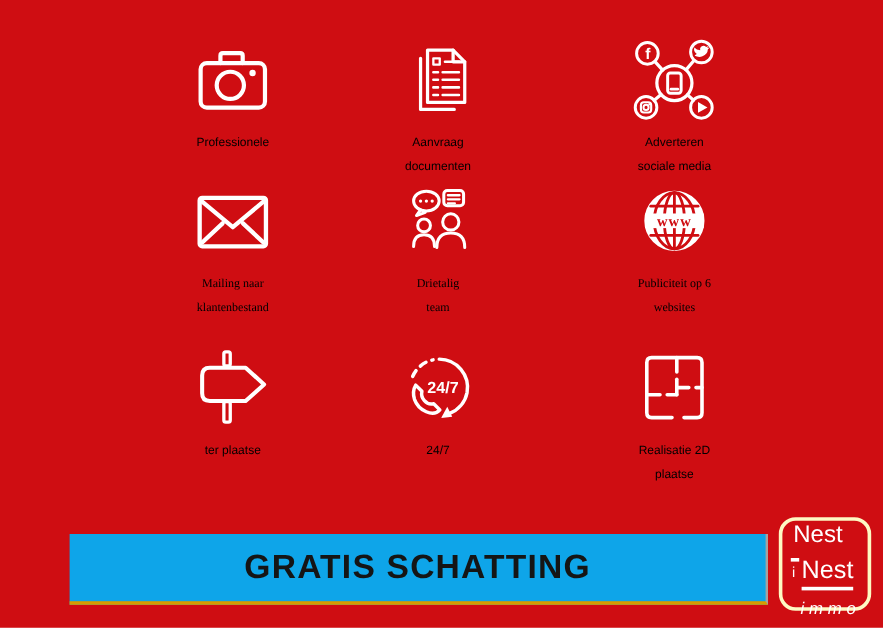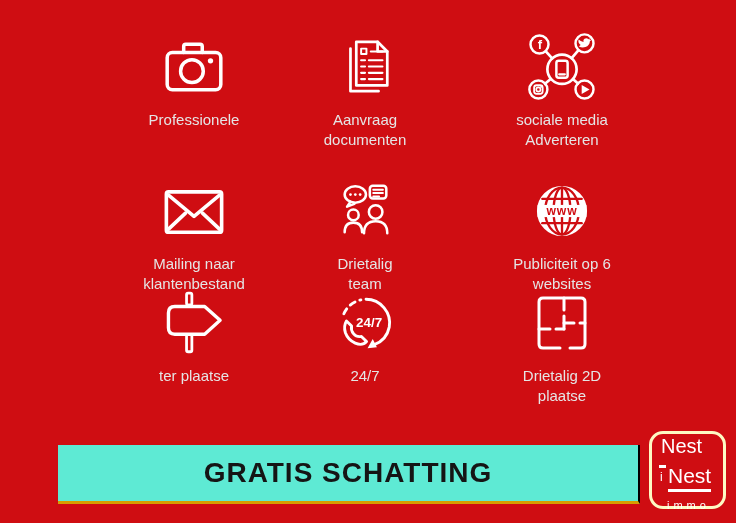--- a/index.html
+++ b/index.html
@@ -3,42 +3,42 @@
 <meta charset="utf-8">
 <style>
   html,body{margin:0;padding:0;}
   .canvas{
     position:relative;width:736px;height:523px;overflow:hidden;
     background:#cf0d12;font-family:"Liberation Sans",sans-serif;
   }
   .cell{position:absolute;width:200px;height:132px;text-align:center;}
   .iconbox{height:74px;display:flex;align-items:center;justify-content:center;}
   .iconbox svg{display:block;}
-  .label{margin-top:6px;color:#e5e5e5;font-size:15px;line-height:20px;}
+  .label{margin-top:6px;color:#000000;font-size:10px;line-height:20px;}
   .label span{display:block;}
 
   .c1{left:94px;}  .c2{left:265px;} .c3{left:462px;}
-  .r1{top:30px;}   .r2{top:174px;}  .r3{top:286px;}
+  .r1{top:30px;}   .r2{top:147px;font-family:Liberation Serif, serif;}  .r3{top:286px;}
 
   .banner{
     position:absolute;left:58px;top:445px;width:580px;height:56px;
-    background:#5eead4;border-bottom:3px solid #d89c00;border-right:2px solid #000000;
+    background:#0ea5e9;border-bottom:3px solid #d89c00;border-right:2px solid #a3a3a3;
     display:flex;align-items:center;justify-content:center;
     color:#151515;font-size:28px;font-weight:bold;letter-spacing:1px;
   }
 
   .logo{
     position:absolute;left:649px;top:431px;width:71px;height:72px;
     border:3px solid #fef9c3;border-radius:14px;color:#ffffff;
   }
   .lg-top{position:absolute;left:9px;top:1px;font-size:20px;}
   .lg-dash{position:absolute;left:7px;top:31px;width:7px;height:3px;background:#ffffff;}
   .lg-i{position:absolute;left:8px;top:36px;font-size:12px;}
   .lg-nest{position:absolute;left:16px;top:30px;font-size:21px;border-bottom:3px solid #ffffff;padding-bottom:1px;}
-  .lg-immo{position:absolute;left:15px;top:65px;font-size:11px;letter-spacing:4px;}
+  .lg-immo{position:absolute;left:15px;top:65px;font-size:14px;letter-spacing:4px;font-style:italic;}
 
   svg{stroke:#ffffff;fill:none;stroke-linecap:round;stroke-linejoin:round;}
   svg text{stroke:none;}
 </style>
 </head>
 <body>
 
 <div class="canvas">
 
   <div class="cell c1 r1">
@@ -91,22 +91,22 @@
         <path d="M41.7 42.7 L46.2 46.7"></path>
         <text x="12.4" y="16.2" font-size="11.5" font-weight="bold" fill="#ffffff" text-anchor="middle">f</text>
         <path d="M47 13.8 q3 1.4 5.8 0.4 q3.8 -1.4 4 -5.2 l1.4 -1.3 -1.9 0.3 1 -1.5 -1.8 0.8 q-1.6 -1.7 -3.5 -0.4 q-1.4 1 -0.9 2.8 q-2.7 -0.3 -4.3 -2.1 q-1 2.9 1.8 4.8 q-1 0.5 -1.6 1.4 z" fill="#ffffff" stroke="none"></path>
         <rect x="7.2" y="48.2" width="7.6" height="7.6" rx="2.2" stroke-width="1.6"></rect>
         <circle cx="11" cy="52" r="1.9" stroke-width="1.5"></circle>
         <circle cx="13.4" cy="49.7" r="0.8" fill="#ffffff" stroke="none"></circle>
         <path d="M49.5 48 L56.5 52 L49.5 56 Z" fill="#ffffff" stroke="none"></path>
       </svg>
     </div>
     <div class="label">
+      <span>Adverteren</span>
       <span>sociale media</span>
-      <span>Adverteren</span>
     </div>
   </div>
 
   <div class="cell c2 r2">
     <div class="iconbox">
       <svg width="62" height="62" viewBox="0 0 64 60" stroke-width="2.6">
         <ellipse cx="22" cy="13" rx="11" ry="8.5"></ellipse>
         <path d="M17 20.5 l-3.5 5 l7.5 -2.8"></path>
         <circle cx="17" cy="13" r="1.4" fill="#ffffff" stroke="none"></circle>
         <circle cx="22" cy="13" r="1.4" fill="#ffffff" stroke="none"></circle>
@@ -191,21 +191,21 @@
     <div class="iconbox">
       <svg width="64" height="66" viewBox="0 0 64 64" stroke-width="3">
         <path d="M30 57 H13 Q9 57 9 53 V11 Q9 7 13 7 H51 Q55 7 55 11 V53 Q55 57 51 57 H40"></path>
         <path d="M34 7 V19"></path>
         <path d="M34 25 V38"></path>
         <path d="M9 38 H20 M26 38 H34"></path>
         <path d="M34 32 H44 M50 32 H55"></path>
       </svg>
     </div>
     <div class="label">
-      <span>Drietalig 2D</span>
+      <span>Realisatie 2D</span>
       <span>plaatse</span>
     </div>
   </div>
 
   <div class="banner">
     <span>GRATIS SCHATTING</span>
   </div>
 
   <div class="logo">
     <span class="lg-top">Nest</span>

